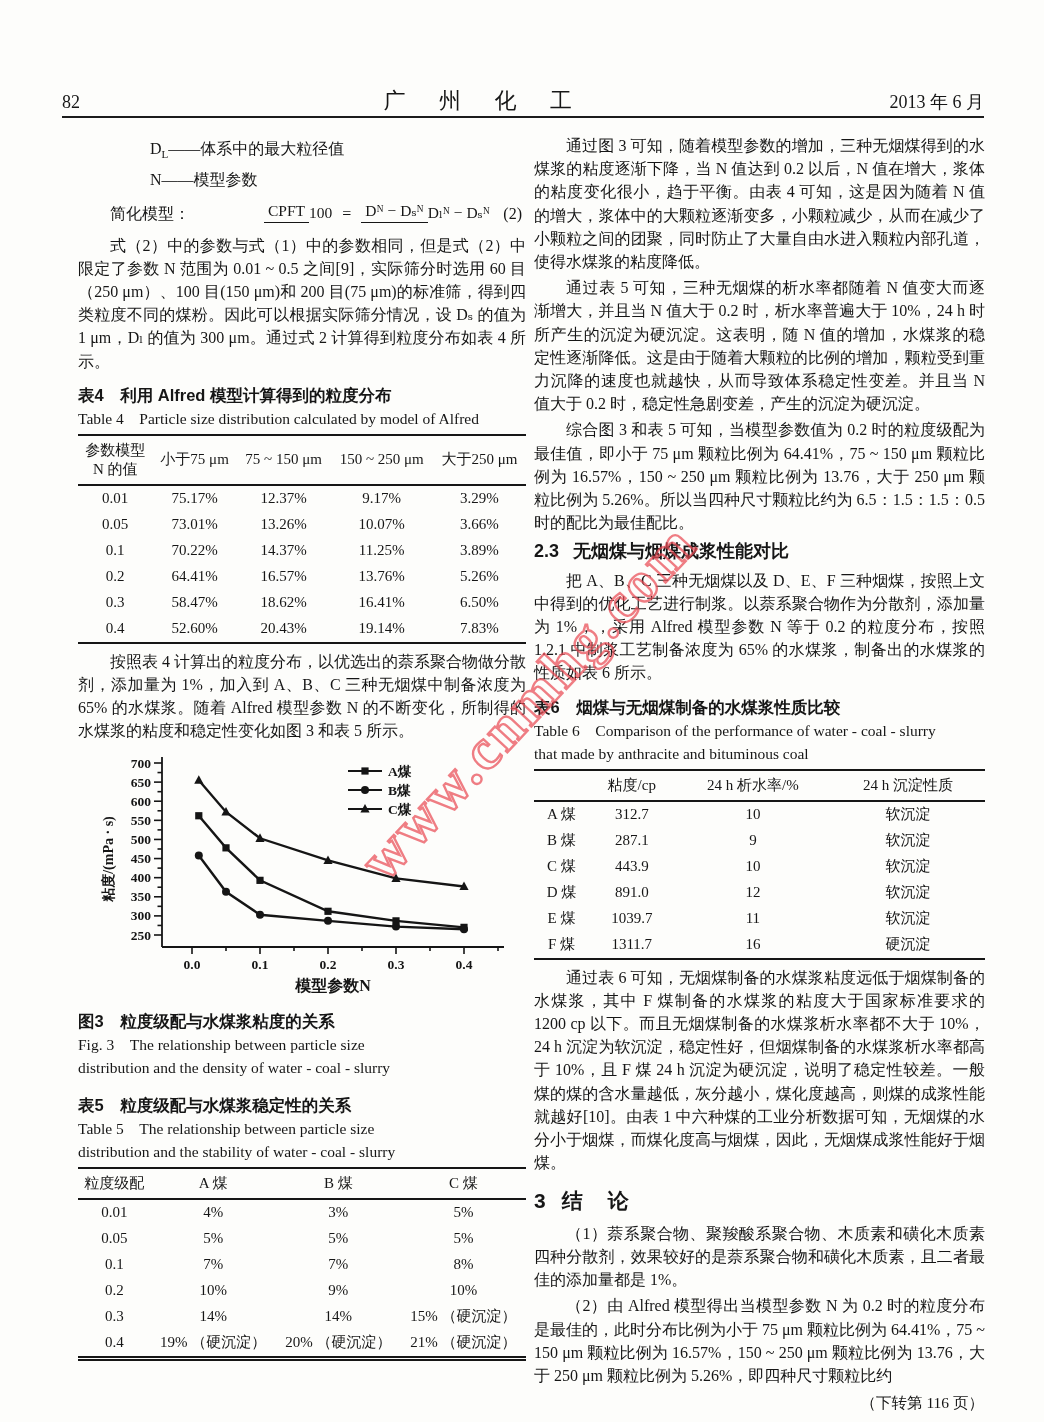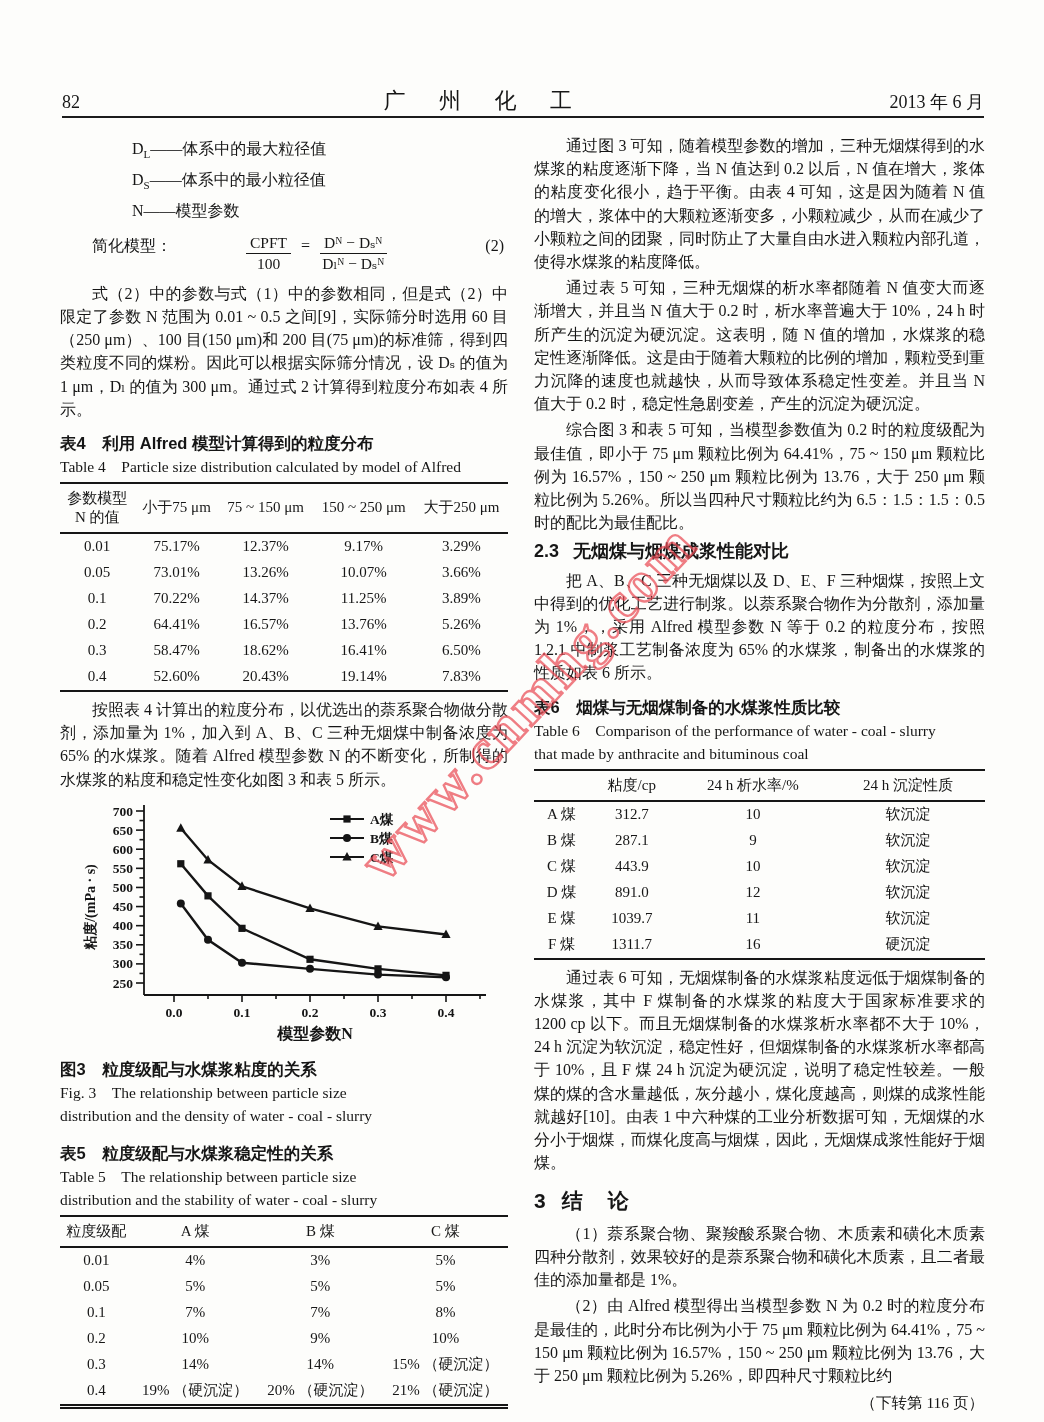--- a/index.html
+++ b/index.html
@@ -15,31 +15,31 @@
   .head-rule{position:absolute;left:62px;right:60px;top:116px;height:2px;background:#1c1c1c;}
   
   .watermark{
     position:absolute;left:268px;top:668px;width:520px;text-align:center;
     transform:rotate(-47deg);font-size:58px;font-weight:bold;letter-spacing:3px;
     color:transparent;-webkit-text-stroke:2.4px rgba(233,75,85,.72);
     font-family:"Liberation Serif",serif;pointer-events:none;z-index:5;
   }
   
   .col{position:absolute;top:134px;font-size:16px;line-height:23.2px;text-align:justify;}
-  .col-left{left:60px;width:448px;}
+  .col-left{left:78px;width:448px;}
   .col-right{left:534px;width:451px;}
   .para{margin:0 0 3px 0;text-indent:2em;}
   .nowm{position:relative;z-index:2;}
   
   .defs{margin:2px 0 4px 72px;line-height:26px;}
   .def-row sub{font-size:11px;}
   
   .formula-row{display:flex;align-items:flex-start;margin:4px 0 8px 0;}
   .f-label{margin-left:32px;}
-  .frac{display:inline-flex;flex-direction:column;align-items:center;line-height:1.2;
+  .frac{display:inline-flex;flex-direction:row;align-items:center;line-height:1.2;
     font-size:15.5px;margin:0 10px;}
   .frac .fnum{border-bottom:1.5px solid #161616;padding:0 4px 1px;}
   .frac .fden{padding-top:1px;}
   .frac-left{margin-left:74px;}
   .eq-no{margin-left:auto;margin-right:4px;}
   
   .cap-block{margin:10px 0 4px 0;text-indent:0;}
   .cap-zh{font-weight:bold;font-size:16.5px;line-height:24px;
     font-family:"Liberation Sans","DejaVu Sans",sans-serif;}
   .cap-en{font-size:15.5px;line-height:23px;}
@@ -70,21 +70,20 @@
     <span>2013 年 6 月</span>
   </div>
   <div class="head-rule"></div>
 
   <div class="watermark">www.cnmhg.com</div>
 
   <div class="col col-left">
 
     <div class="defs">
       <div class="def-row"><span>D</span><sub>L</sub><span>——体系中的最大粒径值</span></div>
-      <div class="def-row"><span>D</span><sub>S</sub><span>——体系中的最小粒径值</span></div>
       <div class="def-row"><span>N</span><sub></sub><span>——模型参数</span></div>
     </div>
 
     <div class="formula-row">
       <span class="f-label">简化模型：</span>
       <span class="frac frac-left">
         <span class="fnum">CPFT</span>
         <span class="fden">100</span>
       </span>
       <span>=</span>

